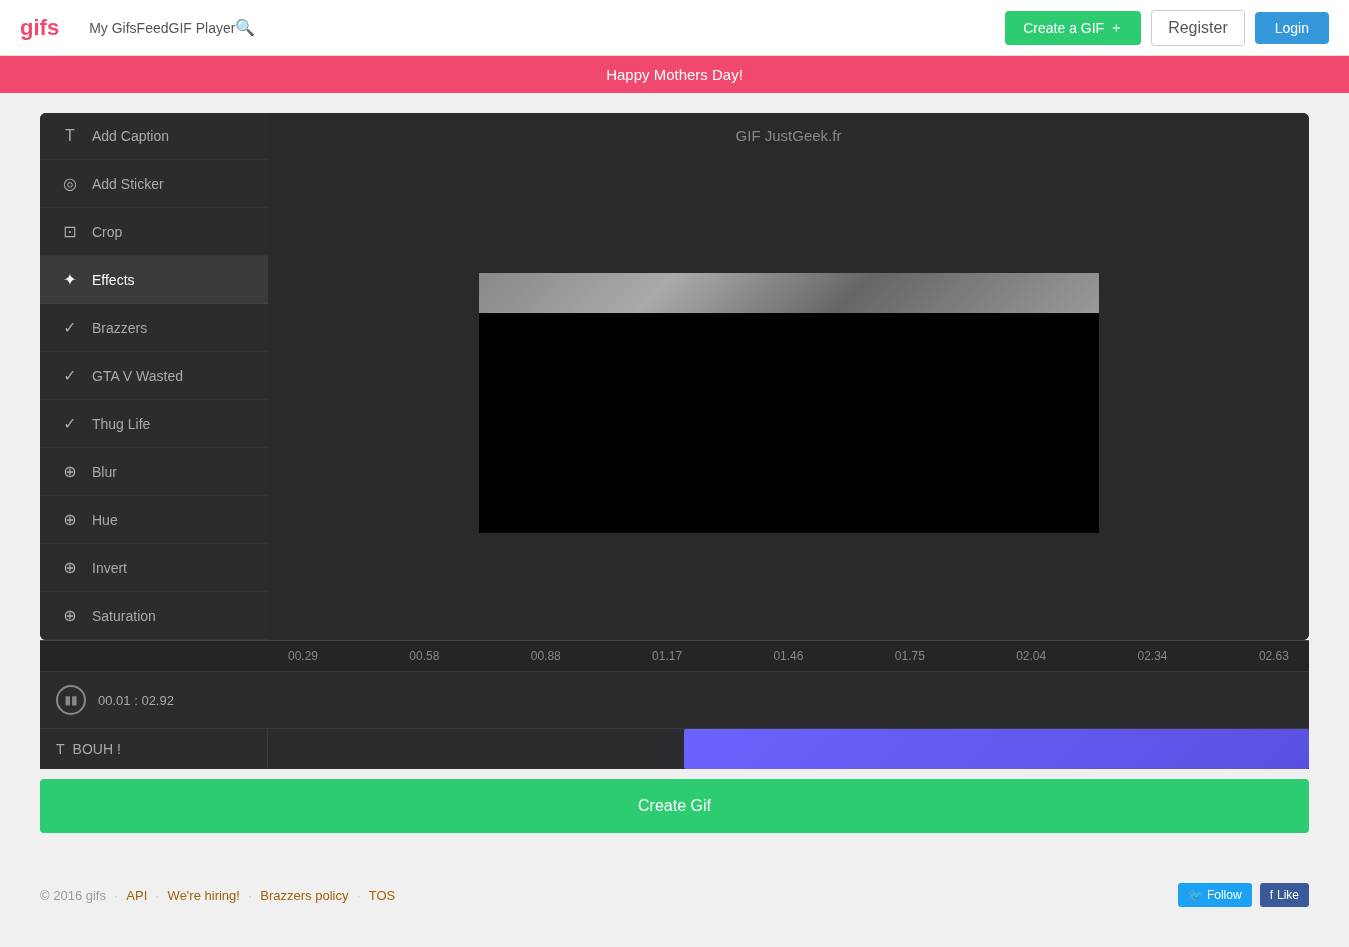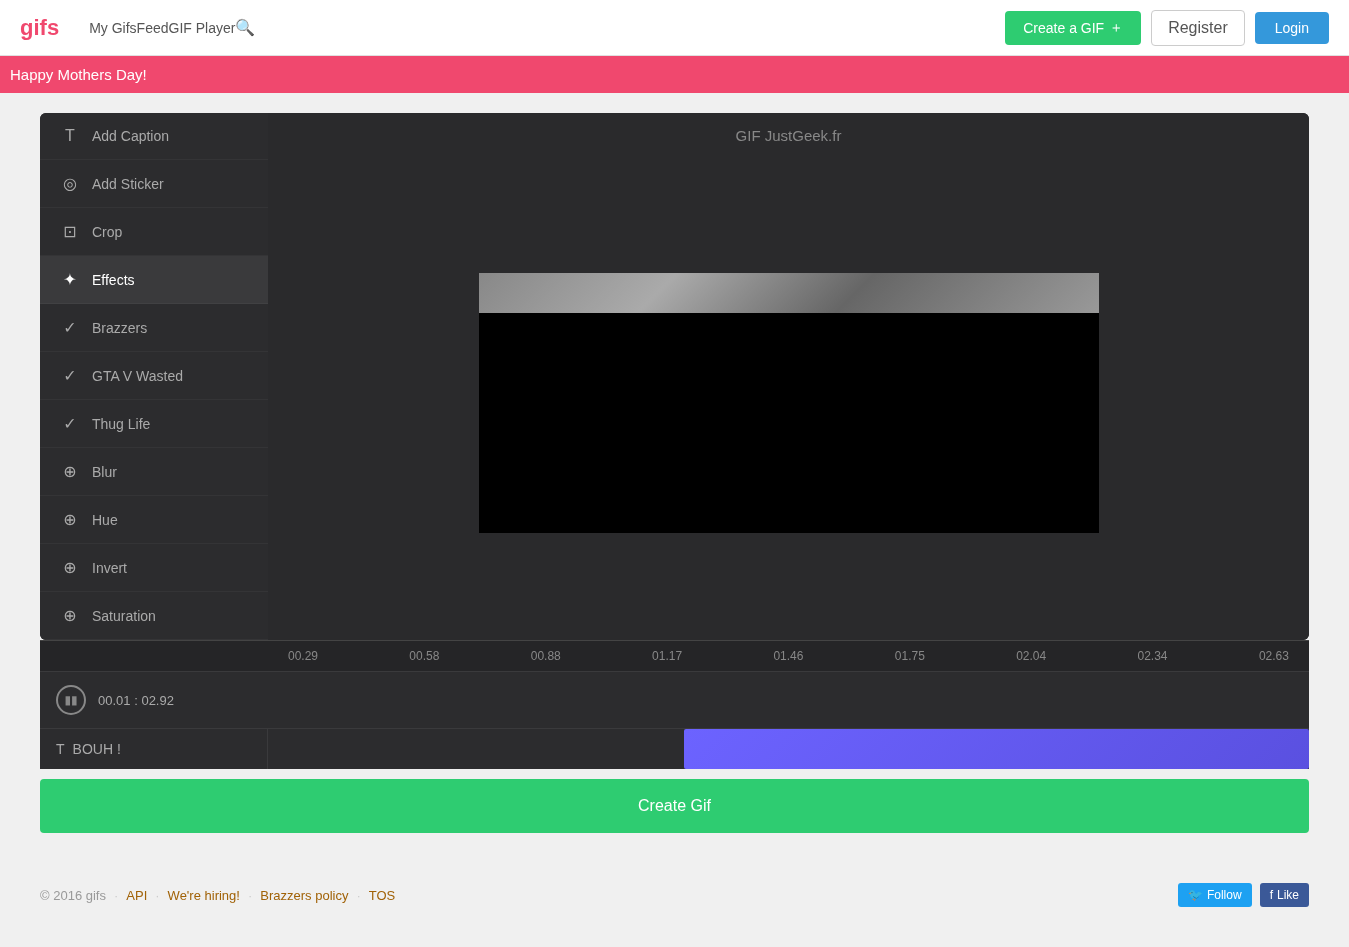--- a/index.html
+++ b/index.html
@@ -70,20 +70,21 @@
       border-radius: 4px;
       padding: 8px 20px;
       font-size: 14px;
       cursor: pointer;
     }
 
     
     .banner {
       background: #f0486e;
       color: #fff;
+      text-align: center;
       padding: 10px;
       font-size: 15px;
       font-weight: 500;
     }
 
     
     .main-content {
       padding: 20px 40px;
       max-width: 1349px;
       margin: 0 auto;

